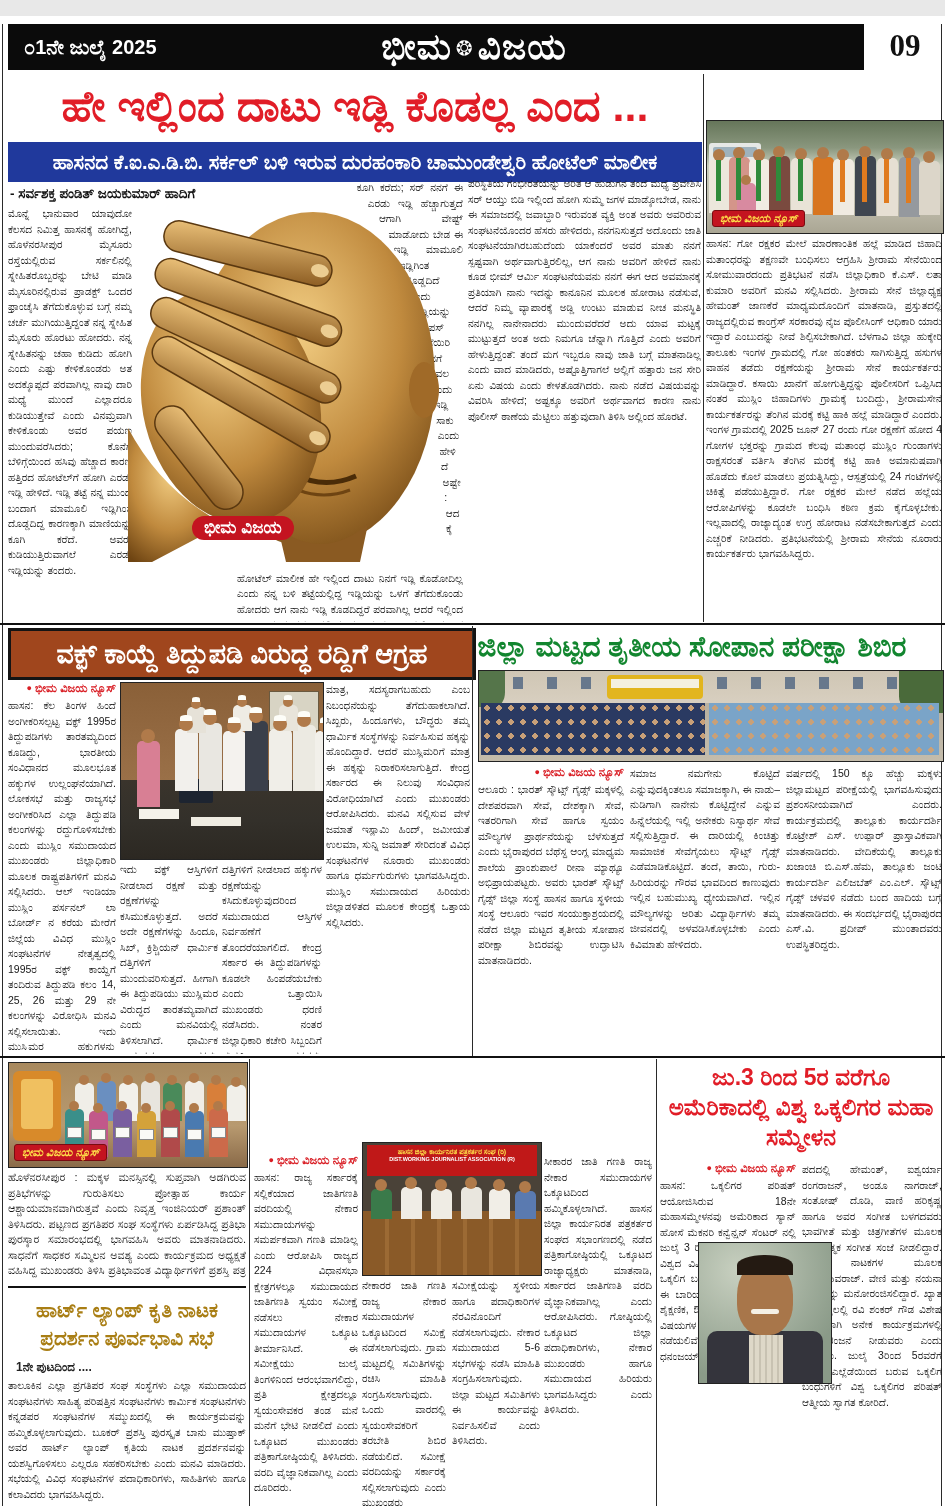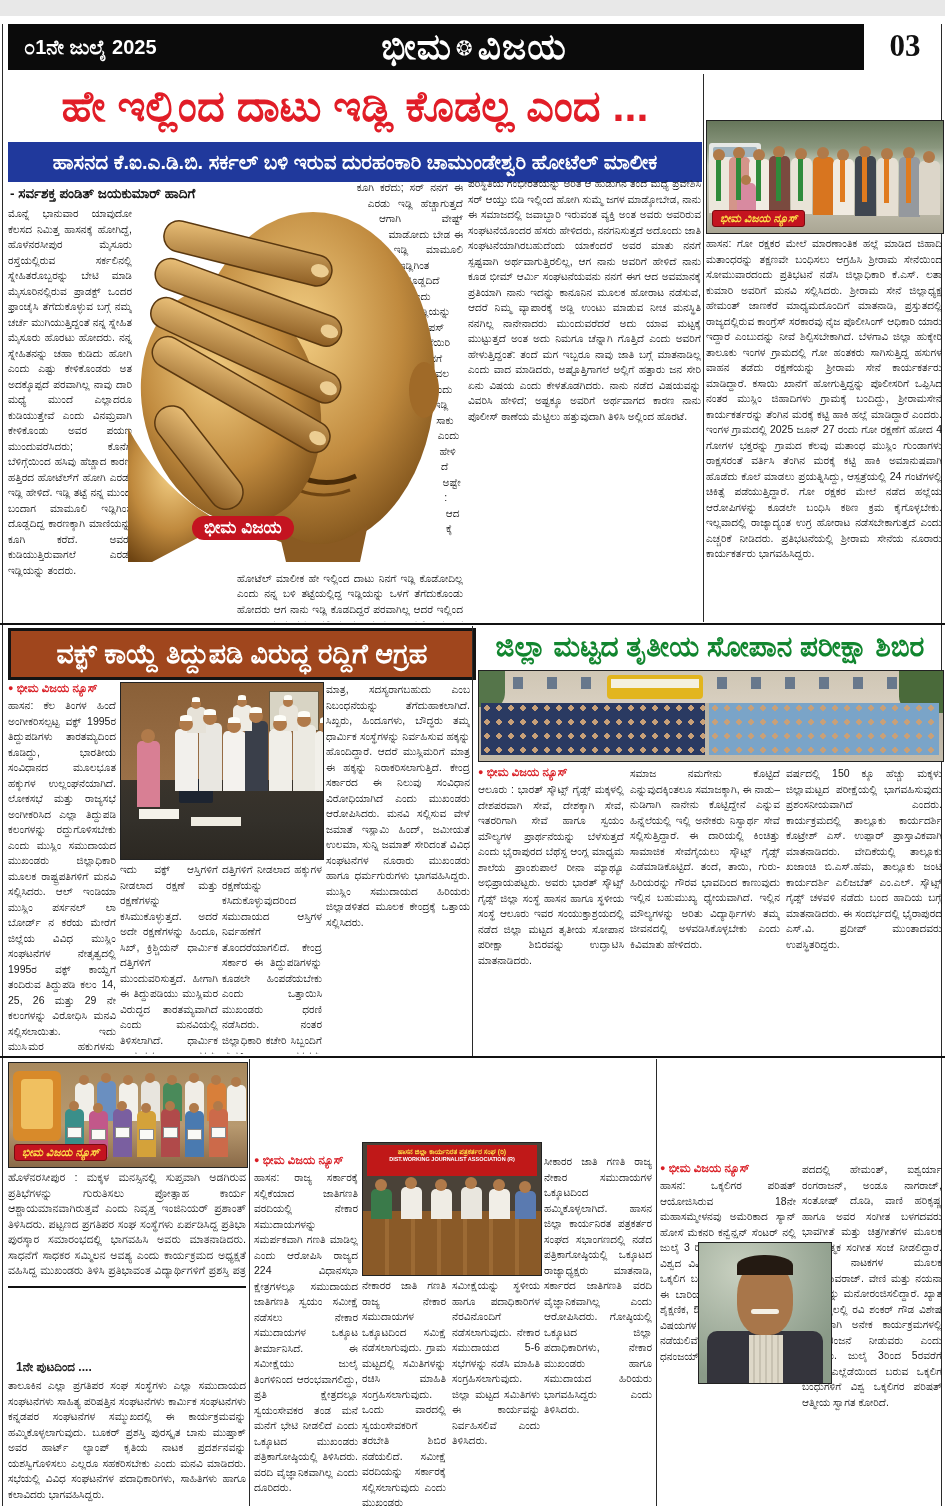--- a/index.html
+++ b/index.html
@@ -1,20 +1,20 @@
 <!DOCTYPE html>
 <html><head>
 <meta charset="utf-8">
 <style>
   html,body{margin:0;padding:0;background:#e8e8e8;}
   .page{position:relative;width:945px;height:1506px;background:#fff;margin:16px auto;overflow:hidden;
         font-family:"Liberation Sans","DejaVu Sans",sans-serif;text-decoration:underline;}
   .abs{position:absolute;}
   .just{text-align:justify;overflow:hidden;font-size:10.5px;line-height:15.5px;color:#161616;word-break:break-word;}
-  .agency{color:#d91d24;font-weight:bold;font-size:11.5px;margin-bottom:3px;text-align:left;}
+  .agency{color:#d91d24;font-weight:bold;font-size:11.5px;margin-bottom:3px;text-align:right;}
   .agency .bullet{font-size:9px;vertical-align:1px;}
   .photo{position:absolute;border:1px solid #222;overflow:hidden;background:#d8d4c8;}
   .vrule{position:absolute;width:1px;background:#2a2a2a;}
   .hrule{position:absolute;height:2px;background:#111;}
   .stamp{position:absolute;left:5px;bottom:6px;background:#c41420;color:#ffe24a;font-weight:bold;
          font-style:italic;font-size:11px;padding:1px 7px;border-radius:3px;border:1px solid #7a0a10;z-index:9;}
   .stamp2{position:absolute;background:#c41420;color:#fff;font-weight:bold;font-size:17px;
           padding:2px 12px;border-radius:12px;z-index:9;}
   .head-flex{display:flex;align-items:center;justify-content:center;text-align:center;}
   
@@ -25,21 +25,21 @@
   .pagenum{left:872px;top:8px;width:66px;height:44px;font-family:"Liberation Serif","DejaVu Serif",serif;
            font-weight:bold;font-size:31px;color:#111;text-align:center;line-height:44px;}
   
   .lead-headline{left:8px;top:60px;width:694px;height:62px;color:#e11d27;font-weight:bold;font-size:43px;white-space:nowrap;text-align:center;}
   .lead-subhead{left:8px;top:126px;width:694px;height:40px;background:#20399c;color:#fff;font-weight:bold;font-size:20px;}
   .lead-byline{left:10px;top:170px;width:240px;height:18px;font-weight:bold;font-size:13.5px;color:#111;}
   .protest-head{left:706px;top:56px;width:236px;height:46px;background:#1f7a2e;border:1px solid #0c4d18;
                 box-shadow:inset 0 0 0 2px #fff;color:#fff;font-weight:bold;font-size:21px;}
   .waqf-head{left:8px;top:612px;width:462px;height:46px;background:#a0461d;border:3px solid #141414;
              color:#fff;font-weight:bold;font-size:27px;}
-  .scouts-head{left:478px;top:611px;width:464px;height:40px;color:#12862f;font-weight:bold;font-size:28px;}
+  .scouts-head{left:460px;top:611px;width:464px;height:40px;color:#12862f;font-weight:bold;font-size:28px;}
   .census-head{left:254px;top:1045px;width:398px;height:88px;background:#2ba6dd;border:1px solid #1779a8;
                color:#16276e;font-weight:bold;font-size:25px;line-height:1.25;}
   .vokka-head{left:660px;top:1045px;width:282px;height:94px;color:#e11d27;font-weight:bold;font-size:23px;line-height:1.3;}
   .heart-head{left:8px;top:1276px;width:238px;height:64px;color:#a97e14;font-weight:bold;font-size:20px;line-height:1.4;}
   .heart-note{left:16px;top:1344px;width:150px;height:16px;font-weight:bold;font-size:12px;color:#222;}
   
   #lead-col2 .spacer{float:left;width:209px;height:360px;margin-top:30px;
       shape-outside:polygon(0 0,52% 0,72% 15%,86% 38%,95% 62%,100% 88%,100% 100%,0 100%);}
   
   .ph-head{position:absolute;background:#b07a4a;border-radius:50%;z-index:2;}
@@ -70,21 +70,21 @@
 
   <div class="vrule" style="left:2px;top:8px;height:1494px;"></div>
   <div class="vrule" style="left:941px;top:8px;height:1494px;"></div>
   <div class="hrule" style="left:2px;top:1500px;width:940px;"></div>
 
   <div class="abs masthead">
     <span class="date">೦1ನೇ ಜುಲೈ 2025</span>
     <span class="title"><span>ಭೀಮ</span><span class="orn">❂</span><span>ವಿಜಯ</span></span>
     <span style="width:160px;"></span>
   </div>
-  <div class="abs pagenum">03</div>
+  <div class="abs pagenum">09</div>
 
   <div class="abs head-flex lead-headline">ಹೇ ಇಲ್ಲಿಂದ ದಾಟು ಇಡ್ಲಿ ಕೊಡಲ್ಲ ಎಂದ ...</div>
   <div class="abs head-flex lead-subhead">ಹಾಸನದ ಕೆ.ಐ.ಎ.ಡಿ.ಬಿ. ಸರ್ಕಲ್ ಬಳಿ ಇರುವ ದುರಹಂಕಾರಿ ಚಾಮುಂಡೇಶ್ವರಿ ಹೋಟೆಲ್ ಮಾಲೀಕ</div>
   <div class="abs lead-byline">- ಸರ್ವಶಕ್ತ ಪಂಡಿತ್ ಜಯಕುಮಾರ್ ಹಾದಿಗೆ</div>
   <div class="abs just" style="left:8px;top:190px;width:124px;height:414px;">ಮೊನ್ನೆ ಭಾನುವಾರ ಯಾವುದೋ ಕೆಲಸದ ನಿಮಿತ್ತ ಹಾಸನಕ್ಕೆ ಹೋಗಿದ್ದೆ, ಹೊಳೆನರಸೀಪುರ ಮೈಸೂರು ರಸ್ತೆಯಲ್ಲಿರುವ ಸರ್ಕಲಿನಲ್ಲಿ ಸ್ನೇಹಿತರೊಬ್ಬರನ್ನು ಬೇಟಿ ಮಾಡಿ ಮೈಸೂರಿನಲ್ಲಿರುವ ಪ್ರಾಡಕ್ಟ್ ಒಂದರ ಫ್ರಾಂಚೈಸಿ ತೆಗೆದುಕೊಳ್ಳುವ ಬಗ್ಗೆ ನಮ್ಮ ಚರ್ಚೆ ಮುಗಿಯುತ್ತಿದ್ದಂತೆ ನನ್ನ ಸ್ನೇಹಿತ ಮೈಸೂರು ಹೊರಟು ಹೋದರು. ನನ್ನ ಸ್ನೇಹಿತನನ್ನು ಚಹಾ ಕುಡಿದು ಹೋಗಿ ಎಂದು ಎಷ್ಟು ಕೇಳಿಕೊಂಡರು ಅತ ಅದಕ್ಕೊಪ್ಪದೆ ಪರವಾಗಿಲ್ಲ ನಾವು ದಾರಿ ಮಧ್ಯೆ ಮುಂದೆ ಎಲ್ಲಾದರೂ ಕುಡಿಯುತ್ತೇವೆ ಎಂದು ವಿನಮ್ರವಾಗಿ ಕೇಳಿಕೊಂಡು ಅವರ ಪಯಣ ಮುಂದುವರೆಸಿದರು; ಕೊನೆಗೆ ಬೆಳಿಗ್ಗೆಯಿಂದ ಹಸಿವು ಹೆಚ್ಚಾದ ಕಾರಣ ಹತ್ತಿರದ ಹೋಟೆಲ್‌ಗೆ ಹೋಗಿ ಎರಡು ಇಡ್ಲಿ ಹೇಳಿದೆ. ಇಡ್ಲಿ ತಟ್ಟೆ ನನ್ನ ಮುಂದೆ ಬಂದಾಗ ಮಾಮೂಲಿ ಇಡ್ಲಿಗಿಂತ ದೊಡ್ಡದಿದ್ದ ಕಾರಣಕ್ಕಾಗಿ ಮಾಣಿಯನ್ನು ಕೂಗಿ ಕರೆದೆ. ಅವರು ಕುಡಿಯುತ್ತಿರುವಾಗಲೆ ಎರಡು ಇಡ್ಲಿಯನ್ನು ತಂದರು.</div>
   <div class="abs just" id="lead-col2" style="left:237px;top:164px;width:226px;height:442px;">
     <div class="spacer"></div><span>ಕೂಗಿ ಕರೆದು; ಸರ್ ನನಗೆ ಈ ಎರಡು ಇಡ್ಲಿ ಹೆಚ್ಚಾಗುತ್ತದೆ ಆಗಾಗಿ ವೇಷ್ಟ್ ಮಾಡೋದು ಬೇಡ ಈ ಇಡ್ಲಿ ಮಾಮೂಲಿ ಇಡ್ಲಿಗಿಂತ ದೊಡ್ಡದಿದೆ ಒಂದು ಇಡ್ಲಿಯನ್ನು ವಾಪಸ್ ತೆಗೆಯಿರಿ ನನಗೆ ಕೇವಲ ಒಂದು ಇಡ್ಲಿ ಸಾಕು ಎಂದು ಹೇಳಿದೆ ಅಷ್ಟೇ: ಆದಕ್ಕೆ ಹೋಟೆಲ್ ಮಾಲೀಕ ಹೇ ಇಲ್ಲಿಂದ ದಾಟು ನಿನಗೆ ಇಡ್ಲಿ ಕೊಡೋದಿಲ್ಲ ಎಂದು ನನ್ನ ಬಳಿ ತಟ್ಟೆಯಲ್ಲಿದ್ದ ಇಡ್ಲಿಯನ್ನು ಒಳಗೆ ತೆಗೆದುಕೊಂಡು ಹೋದರು ಆಗ ನಾನು ಇಡ್ಲಿ ಕೊಡದಿದ್ದರೆ ಪರವಾಗಿಲ್ಲ ಆದರೆ ಇಲ್ಲಿಂದ ದಾಟು ಎನ್ನುವ ಪದ ಬಳಕೆ ಮಾಡುವಾಗ ಸ್ವಲ್ಪ ಜಾಗೃತೆ ಕಾನೂನಿನ ಪ್ರಕಾರ (beewgq |ob£) ನೀವು ಹೀಗೆ ಗ್ರಾಹಕರ ಜೊತೆ ನಡೆದುಕೊಂಡ ರೀತಿಗೆ ನಾನು ದೂರು ದಾಖಲಿಸಿದರೆ ನಿಮ್ಮ ಮೇಲೆ ಯಾವ ರೀತಿಯ ಪರಿಣಾಮ ಬೀರುತ್ತದೆ ಗೊತ್ತಾ, ಎಂದು ತಿಳಿಹೇಳಲು ಪ್ರಯತ್ನಿಸುತ್ತಿದ್ದೆ; ಹೇಯ್...! ಮುಚ್ಕೊಂಡ್ ದಾಟ ಮಾಡದ ನಿನ್ ಕಾನೂನನ್ನು ಇಲ್ಲಿಗೆ ತರಬೇಡ ಎಂದು ನನ್ನ ಮೇಲೆ ಹಲ್ಲೆ ಮಾಡಲು ಮುಂದಾದರು ಆದರೂ ನಾನು ಅವನ ಗೊಡ್ಡು ಬೆದರಿಕೆಗೆ ಜಗ್ಗದೆ ನೋಡಿ ಹೊರಗೆ ಹೋಗು ಅನ್ನೋದಕ್ಕೆ ನಾನೇನು ನಿಮ್ಮ ಮನೆಗೆ ಬಂದಿಲ್ಲ, ಇದು ಸಾರ್ವಜನಿಕ ವ್ಯಾಪಾರ ಸ್ಥಳ, ಇಲ್ಲಿಂದ ನೀವು ಕೇವಲ ಇಂತವರಿಗೆ ಮಾತ್ರ ಅಂತ ಬೋರ್ಡ್ ಹಾಕಿದ್ದರೆ ಆಗ ಕೇಳಬೇಕಿತ್ತು.</span>
   </div>
   <div class="abs just" style="left:468px;top:160px;width:233px;height:446px;">ಪರಿಸ್ಥಿತಿಯ ಗಂಭೀರತೆಯನ್ನು ಅರಿತ ಆ ಹುಡುಗನ ತಂದೆ ಮಧ್ಯೆ ಪ್ರವೇಶಿಸಿ ಸರ್ ಆಯ್ತು ಬಿಡಿ ಇಲ್ಲಿಂದ ಹೋಗಿ ಸುಮ್ಮೆ ಜಗಳ ಮಾಡ್ಕೋಬೇಡ, ನಾನು ಈ ಸಮಾಜದಲ್ಲಿ ಜವಾಬ್ದಾರಿ ಇರುವಂತ ವ್ಯಕ್ತಿ ಅಂತ ಅವರು ಅವರಿರುವ ಸಂಘಟನೆಯೊಂದರ ಹೆಸರು ಹೇಳಿದರು, ನನಗನಿಸುತ್ತದೆ ಅದೊಂದು ಜಾತಿ ಸಂಘಟನೆಯಾಗಿರಬಹುದೆಂದು ಯಾಕೆಂದರೆ ಅವರ ಮಾತು ನನಗೆ ಸ್ಪಷ್ಟವಾಗಿ ಅರ್ಥವಾಗುತ್ತಿರಲಿಲ್ಲ, ಆಗ ನಾನು ಅವರಿಗೆ ಹೇಳಿದೆ ನಾನು ಕೂಡ ಭೀಮ್ ಆರ್ಮಿ ಸಂಘಟನೆಯವನು ನನಗೆ ಈಗ ಆದ ಅವಮಾನಕ್ಕೆ ಪ್ರತಿಯಾಗಿ ನಾನು ಇದನ್ನು ಕಾನೂನಿನ ಮೂಲಕ ಹೋರಾಟ ನಡೆಸುವೆ, ಆದರೆ ನಿಮ್ಮ ವ್ಯಾಪಾರಕ್ಕೆ ಅಡ್ಡಿ ಉಂಟು ಮಾಡುವ ನೀಚ ಮನಸ್ಥಿತಿ ನನಗಿಲ್ಲ ನಾನೇನಾದರು ಮುಂದುವರೆದರೆ ಅದು ಯಾವ ಮಟ್ಟಕ್ಕೆ ಮುಟ್ಟುತ್ತದೆ ಅಂತ ಅದು ನಿಮಗೂ ಚೆನ್ನಾಗಿ ಗೊತ್ತಿದೆ ಎಂದು ಅವರಿಗೆ ಹೇಳುತ್ತಿದ್ದಂತೆ: ತಂದೆ ಮಗ ಇಬ್ಬರೂ ನಾವು ಜಾತಿ ಬಗ್ಗೆ ಮಾತನಾಡಿಲ್ಲ ಎಂದು ವಾದ ಮಾಡಿದರು, ಅಷ್ಟೊತ್ತಿಗಾಗಲೆ ಅಲ್ಲಿಗೆ ಹತ್ತಾರು ಜನ ಸೇರಿ ಏನು ವಿಷಯ ಎಂದು ಕೇಳತೊಡಗಿದರು. ನಾನು ನಡೆದ ವಿಷಯವನ್ನು ವಿವರಿಸಿ ಹೇಳಿದೆ; ಅಷ್ಟಕ್ಕೂ ಅವರಿಗೆ ಅರ್ಥವಾಗದ ಕಾರಣ ನಾನು ಪೊಲೀಸ್ ಠಾಣೆಯ ಮೆಟ್ಟಿಲು ಹತ್ತುವುದಾಗಿ ತಿಳಿಸಿ ಅಲ್ಲಿಂದ ಹೊರಟೆ.</div>
 
@@ -278,20 +278,21 @@
       <div class="ph-cert" style="left: 154px; top: 64px; width: 13px; height: 9px;"></div>
       <div class="ph-body" style="left: 175.5px; top: 48px; width: 19px; height: 46px; background: rgb(74, 122, 176);"></div>
       <div class="ph-head" style="left: 180px; top: 40px; width: 10px; height: 10px;"></div>
       <div class="ph-cert" style="left: 178px; top: 66px; width: 13px; height: 9px;"></div>
       <div class="ph-body" style="left: 199.5px; top: 46px; width: 19px; height: 48px; background: rgb(204, 106, 74);"></div>
       <div class="ph-head" style="left: 204px; top: 38px; width: 10px; height: 10px;"></div>
       <div class="ph-cert" style="left: 202px; top: 64px; width: 13px; height: 9px;"></div>
     </div>
   <div class="abs just" style="left:8px;top:1154px;width:238px;height:112px;font-size:11px;">ಹೊಳೆನರಸೀಪುರ :  ಮಕ್ಕಳ ಮನಸ್ಸಿನಲ್ಲಿ ಸುಪ್ತವಾಗಿ ಅಡಗಿರುವ ಪ್ರತಿಭೆಗಳನ್ನು ಗುರುತಿಸಲು ಪ್ರೋತ್ಸಾಹ ಕಾರ್ಯ ಆಶ್ಚಾಯಮಾನವಾಗಿರುತ್ತವೆ ಎಂದು ನಿವೃತ್ತ ಇಂಜಿನಿಯರ್ ಪ್ರಶಾಂತ್ ತಿಳಿಸಿದರು. ಪಟ್ಟಣದ ಪ್ರಗತಿಪರ ಸಂಘ ಸಂಸ್ಥೆಗಳು ಏರ್ಪಡಿಸಿದ್ದ ಪ್ರತಿಭಾ ಪುರಸ್ಕಾರ ಸಮಾರಂಭದಲ್ಲಿ ಭಾಗವಹಿಸಿ ಅವರು ಮಾತನಾಡಿದರು. ಸಾಧನೆಗೆ ಸಾಧಕರ ಸಮ್ಮಿಲನ ಅವಶ್ಯ ಎಂದು ಕಾರ್ಯಕ್ರಮದ ಅಧ್ಯಕ್ಷತೆ ವಹಿಸಿದ್ದ ಮುಖಂಡರು ತಿಳಿಸಿ ಪ್ರತಿಭಾವಂತ ವಿದ್ಯಾರ್ಥಿಗಳಿಗೆ ಪ್ರಶಸ್ತಿ ಪತ್ರ ವಿತರಿಸಿದರು.</div>
   <div class="hrule" style="left:8px;top:1270px;width:238px;"></div>
+  <div class="abs head-flex heart-head">ಹಾರ್ಟ್ ಲ್ಯಾಂಪ್ ಕೃತಿ ನಾಟಕ ಪ್ರದರ್ಶನ ಪೂರ್ವಭಾವಿ ಸಭೆ</div>
   <div class="abs heart-note">1ನೇ ಪುಟದಿಂದ ....</div>
   <div class="abs just" style="left:8px;top:1362px;width:238px;height:138px;">ತಾಲೂಕಿನ ಎಲ್ಲಾ ಪ್ರಗತಿಪರ ಸಂಘ ಸಂಸ್ಥೆಗಳು ಎಲ್ಲಾ ಸಮುದಾಯದ ಸಂಘಟನೆಗಳು ಸಾಹಿತ್ಯ ಪರಿಷತ್ತಿನ ಸಂಘಟನೆಗಳು ಕಾರ್ಮಿಕ ಸಂಘಟನೆಗಳು ಕನ್ನಡಪರ ಸಂಘಟನೆಗಳ ಸಮ್ಮುಖದಲ್ಲಿ ಈ ಕಾರ್ಯಕ್ರಮವನ್ನು ಹಮ್ಮಿಕೊಳ್ಳಲಾಗುವುದು. ಬೂಕರ್ ಪ್ರಶಸ್ತಿ ಪುರಸ್ಕೃತ ಬಾನು ಮುಷ್ತಾಕ್ ಅವರ ಹಾರ್ಟ್ ಲ್ಯಾಂಪ್ ಕೃತಿಯ ನಾಟಕ ಪ್ರದರ್ಶನವನ್ನು ಯಶಸ್ವಿಗೊಳಿಸಲು ಎಲ್ಲರೂ ಸಹಕರಿಸಬೇಕು ಎಂದು ಮನವಿ ಮಾಡಿದರು. ಸಭೆಯಲ್ಲಿ ವಿವಿಧ ಸಂಘಟನೆಗಳ ಪದಾಧಿಕಾರಿಗಳು, ಸಾಹಿತಿಗಳು ಹಾಗೂ ಕಲಾವಿದರು ಭಾಗವಹಿಸಿದ್ದರು.</div>
   <div class="vrule" style="left:249px;top:1043px;height:460px;"></div>
 
   <div class="abs" style="left:254px;top:1138px;width:104px;height:364px;">
     <div class="agency"><span class="bullet">●</span> <span>ಭೀಮ ವಿಜಯ ನ್ಯೂಸ್</span></div>
     <div class="just" style="height:340px;">ಹಾಸನ: ರಾಜ್ಯ ಸರ್ಕಾರಕ್ಕೆ ಸಲ್ಲಿಕೆಯಾದ ಜಾತಿಗಣತಿ ವರದಿಯಲ್ಲಿ ನೇಕಾರ ಸಮುದಾಯಗಳನ್ನು ಸಮರ್ಪಕವಾಗಿ ಗಣತಿ ಮಾಡಿಲ್ಲ ಎಂದು ಆರೋಪಿಸಿ ರಾಜ್ಯದ 224 ವಿಧಾನಸಭಾ ಕ್ಷೇತ್ರಗಳಲ್ಲೂ ಸಮುದಾಯದ ಜಾತಿಗಣತಿ ಸ್ವಯಂ ಸಮೀಕ್ಷೆ ನಡೆಸಲು ನೇಕಾರ ಸಮುದಾಯಗಳ ಒಕ್ಕೂಟ ತೀರ್ಮಾನಿಸಿದೆ. ಈ ಸಮೀಕ್ಷೆಯು ಜುಲೈ ತಿಂಗಳಿನಿಂದ ಆರಂಭವಾಗಲಿದ್ದು, ಪ್ರತಿ ಕ್ಷೇತ್ರದಲ್ಲೂ ಸ್ವಯಂಸೇವಕರ ತಂಡ ಮನೆ ಮನೆಗೆ ಭೇಟಿ ನೀಡಲಿದೆ ಎಂದು ಒಕ್ಕೂಟದ ಮುಖಂಡರು ಪತ್ರಿಕಾಗೋಷ್ಠಿಯಲ್ಲಿ ತಿಳಿಸಿದರು. ವರದಿ ವೈಜ್ಞಾನಿಕವಾಗಿಲ್ಲ ಎಂದು ದೂರಿದರು.</div>
   </div>
   <div class="photo" id="photo-dais" style="left:362px;top:1126px;width:178px;height:132px;">
     <div class="banner">
@@ -310,20 +311,21 @@
       <div class="ph-body" style="left: 125.5px; top: 46px; width: 21px; height: 30px; background: rgb(241, 238, 231);"></div>
       <div class="ph-head" style="left: 130px; top: 36px; width: 12px; height: 12px;"></div>
       <div class="ph-body" style="left: 151.5px; top: 48px; width: 21px; height: 28px; background: rgb(90, 122, 176);"></div>
       <div class="ph-head" style="left: 156px; top: 38px; width: 12px; height: 12px;"></div>
     </div>
   <div class="abs just" style="left:362px;top:1262px;width:84px;height:240px;">ನೇಕಾರರ ಜಾತಿ ಗಣತಿ ರಾಜ್ಯ ನೇಕಾರ ಸಮುದಾಯಗಳ ಒಕ್ಕೂಟದಿಂದ ಸಮಿಕ್ಷೆ ನಡೆಸಲಾಗುವುದು. ಗ್ರಾಮ ಮಟ್ಟದಲ್ಲಿ ಸಮಿತಿಗಳನ್ನು ರಚಿಸಿ ಮಾಹಿತಿ ಸಂಗ್ರಹಿಸಲಾಗುವುದು. ಒಂದು ವಾರದಲ್ಲಿ ಸ್ವಯಂಸೇವಕರಿಗೆ ತರಬೇತಿ ಶಿಬಿರ ನಡೆಯಲಿದೆ. ಸಮೀಕ್ಷೆ ವರದಿಯನ್ನು ಸರ್ಕಾರಕ್ಕೆ ಸಲ್ಲಿಸಲಾಗುವುದು ಎಂದು ಮುಖಂಡರು ವಿವರಿಸಿದರು.</div>
   <div class="abs just" style="left:452px;top:1262px;width:88px;height:240px;">ಸಮೀಕ್ಷೆಯನ್ನು ಸ್ಥಳೀಯ ಹಾಗೂ ಪದಾಧಿಕಾರಿಗಳ ನೆರವಿನೊಂದಿಗೆ ನಡೆಸಲಾಗುವುದು. ನೇಕಾರ ಸಮುದಾಯದ 5-6 ಸಭೆಗಳನ್ನು ನಡೆಸಿ ಮಾಹಿತಿ ಸಂಗ್ರಹಿಸಲಾಗುವುದು. ಜಿಲ್ಲಾ ಮಟ್ಟದ ಸಮಿತಿಗಳು ಈ ಕಾರ್ಯವನ್ನು ನಿರ್ವಹಿಸಲಿವೆ ಎಂದು ತಿಳಿಸಿದರು.</div>
   <div class="abs just" style="left:544px;top:1138px;width:108px;height:364px;">ಸೀಕಾರರ ಜಾತಿ ಗಣತಿ ರಾಜ್ಯ ನೇಕಾರ ಸಮುದಾಯಗಳ ಒಕ್ಕೂಟದಿಂದ ಹಮ್ಮಿಕೊಳ್ಳಲಾಗಿದೆ. ಹಾಸನ ಜಿಲ್ಲಾ ಕಾರ್ಯನಿರತ ಪತ್ರಕರ್ತರ ಸಂಘದ ಸಭಾಂಗಣದಲ್ಲಿ ನಡೆದ ಪತ್ರಿಕಾಗೋಷ್ಠಿಯಲ್ಲಿ ಒಕ್ಕೂಟದ ರಾಜ್ಯಾಧ್ಯಕ್ಷರು ಮಾತನಾಡಿ, ಸರ್ಕಾರದ ಜಾತಿಗಣತಿ ವರದಿ ವೈಜ್ಞಾನಿಕವಾಗಿಲ್ಲ ಎಂದು ಆರೋಪಿಸಿದರು. ಗೋಷ್ಠಿಯಲ್ಲಿ ಒಕ್ಕೂಟದ ಜಿಲ್ಲಾ ಪದಾಧಿಕಾರಿಗಳು, ನೇಕಾರ ಮುಖಂಡರು ಹಾಗೂ ಸಮುದಾಯದ ಹಿರಿಯರು ಭಾಗವಹಿಸಿದ್ದರು ಎಂದು ತಿಳಿಸಿದರು.</div>
   <div class="vrule" style="left:656px;top:1043px;height:460px;"></div>
 
+  <div class="abs head-flex vokka-head">ಜು.3 ರಿಂದ 5ರ ವರೆಗೂ ಅಮೆರಿಕಾದಲ್ಲಿ ವಿಶ್ವ ಒಕ್ಕಲಿಗರ ಮಹಾ ಸಮ್ಮೇಳನ</div>
   <div class="abs" style="left:660px;top:1146px;width:136px;height:356px;">
     <div class="agency"><span class="bullet">●</span> <span>ಭೀಮ ವಿಜಯ ನ್ಯೂಸ್</span></div>
     <div class="just" style="height:332px;">ಹಾಸನ: ಒಕ್ಕಲಿಗರ ಪರಿಷತ್ ಆಯೋಜಿಸಿರುವ 18ನೇ ಮಹಾಸಮ್ಮೇಳನವು ಅಮೆರಿಕಾದ ಸ್ಯಾನ್ ಹೋಸೆ ಮೆಕನರಿ ಕನ್ವೆನ್ಷನ್ ಸೆಂಟರ್ ನಲ್ಲಿ ಜುಲೈ 3 ರಿಂದ 5 ರವರೆಗೆ ನಡೆಯಲಿದೆ. ವಿಶ್ವದ ವಿವಿಧ ದೇಶಗಳಿಂದ ಸಾವಿರಾರು ಒಕ್ಕಲಿಗ ಬಂಧುಗಳು ಭಾಗವಹಿಸಲಿದ್ದಾರೆ. ಈ ಬಾರಿಯ ಸಮ್ಮೇಳನದಲ್ಲಿ ಸಮಾಜದ ಶೈಕ್ಷಣಿಕ, ಔದ್ಯೋಗಿಕ ಹಾಗೂ ಸಾಂಸ್ಕೃತಿಕ ವಿಷಯಗಳ ಕುರಿತು ವಿಚಾರ ಸಂಕಿರಣಗಳು ನಡೆಯಲಿವೆ ಎಂದು ಪರಿಷತ್ತಿನ ಅಧ್ಯಕ್ಷ ಧನಂಜಯ್ ತಿಳಿಸಿದರು.</div>
   </div>
   <div class="abs just" style="left:802px;top:1146px;width:140px;height:356px;">ಪದದಲ್ಲಿ ಹೇಮಂತ್, ಐಶ್ವರ್ಯಾ ರಂಗರಾಜನ್, ಅಂಡೂ ನಾಗರಾಜ್, ಸಂತೋಷ್ ದೊಡಿ, ವಾಣಿ ಹರಿಕೃಷ್ಣ ಹಾಗೂ ಅವರ ಸಂಗೀತ ಬಳಗದವರು ಭಾವಗೀತೆ ಮತ್ತು ಚಿತ್ರಗೀತೆಗಳ ಮೂಲಕ ಭಾವನಾತ್ಮಕ ಸಂಗೀತ ಸಂಜೆ ನೀಡಲಿದ್ದಾರೆ. ಹಾಸ್ಯ ನಾಟಕಗಳ ಮೂಲಕ ಕೆ.ಆರ್.ಶಿವರಾಜ್. ವೇಣಿ ಮತ್ತು ನಯನಾ ಪ್ರೇಕ್ಷಕರನ್ನು ಮನೋರಂಜಿಸಲಿದ್ದಾರೆ. ಖ್ಯಾತ ನಟಿ ಸಿಲ್ಲಿಲಲ್ಲಿ ರವಿ ಶಂಕರ್ ಗೌಡ ವಿಶೇಷ ಅತಿಥಿಯಾಗಿ ಅನೇಕ ಕಾರ್ಯಕ್ರಮಗಳಲ್ಲಿ ಮನೋರಂಜನೆ ನೀಡುವರು ಎಂದು ಹೇಳಿದರು. ಜುಲೈ 3ರಿಂದ 5ರವರೆಗೆ ವಿಶ್ವದ ಎಲ್ಲೆಡೆಯಿಂದ ಬರುವ ಒಕ್ಕಲಿಗ ಬಂಧುಗಳಿಗೆ ವಿಶ್ವ ಒಕ್ಕಲಿಗರ ಪರಿಷತ್ ಆತ್ಮೀಯ ಸ್ವಾಗತ ಕೋರಿದೆ.</div>
   <div class="photo" id="photo-portrait" style="left:698px;top:1226px;width:132px;height:140px;z-index:6;">
     <div class="decor" style="left:8px;top:88px;width:116px;height:52px;background:#34343c;border-radius:10px 10px 0 0;"></div>
     <div class="decor" style="left:50px;top:92px;width:34px;height:48px;background:repeating-linear-gradient(90deg,#ded8c8 0 4px,#c8c2b2 4px 6px);"></div>
     <div class="decor" style="left:38px;top:18px;width:56px;height:74px;background:#a8764a;border-radius:46% 46% 42% 42%;"></div>
     <div class="decor" style="left:38px;top:12px;width:56px;height:20px;background:#241a12;border-radius:50% 50% 0 0;"></div>

